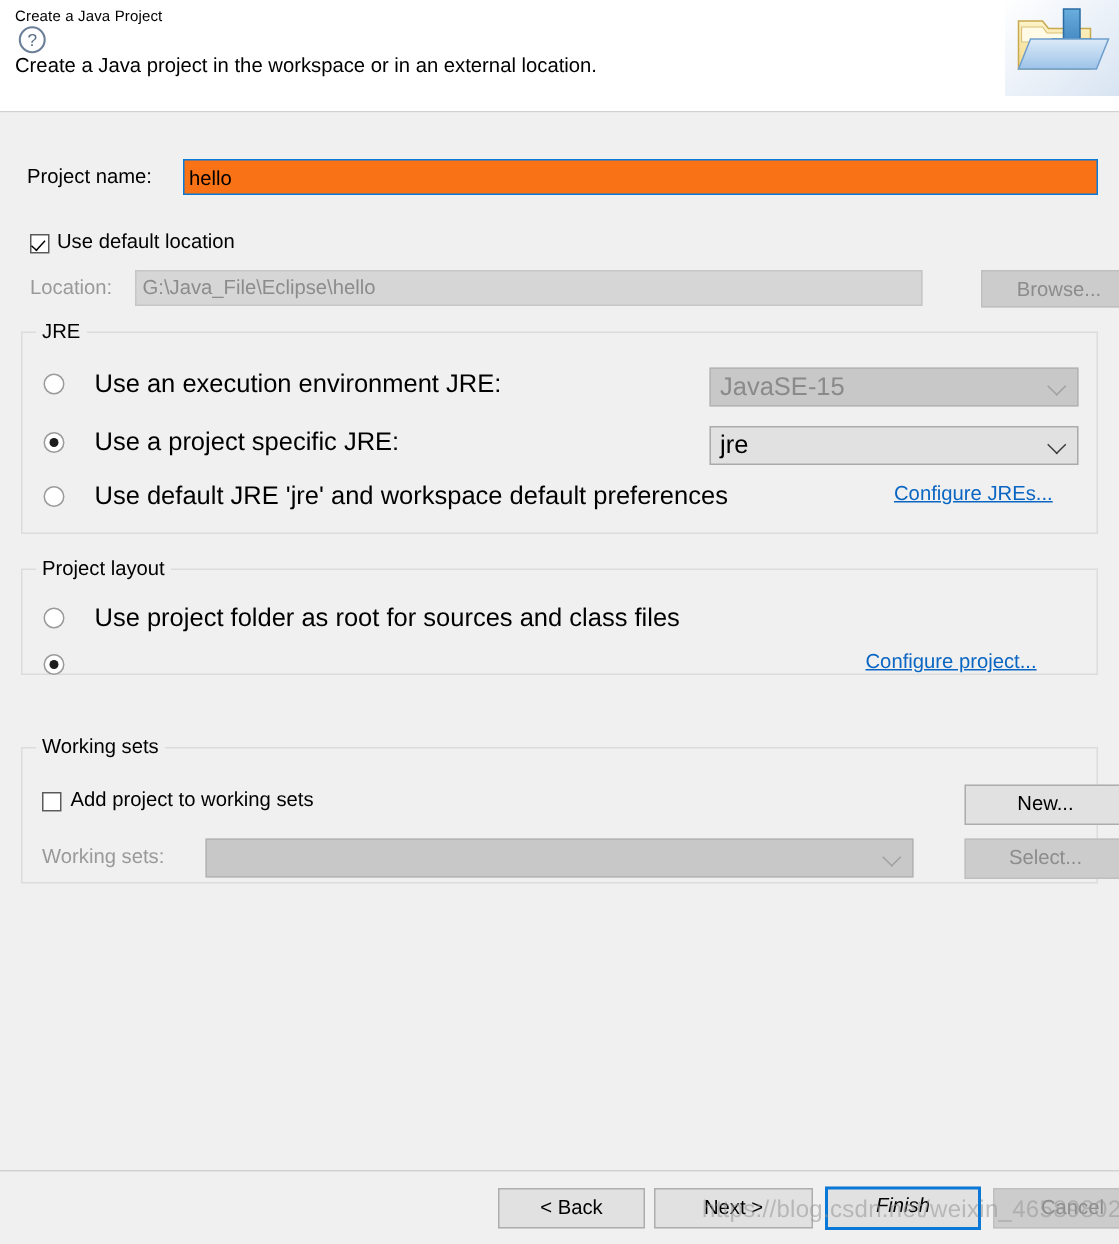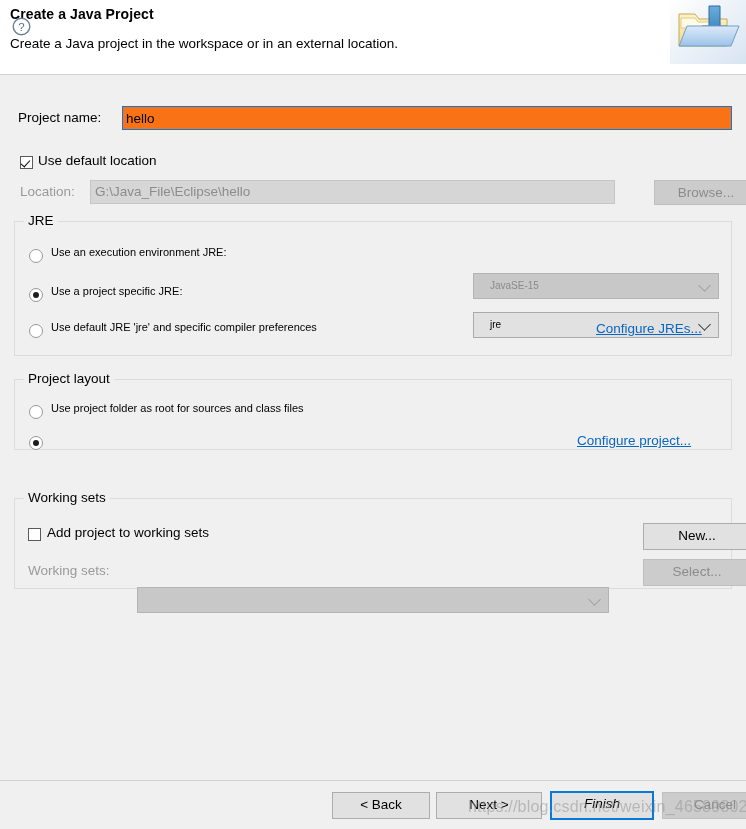--- a/index.html
+++ b/index.html
@@ -23,22 +23,22 @@
   #header {
     position: absolute;
     left: 0; top: 0;
     width: 746px; height: 75px;
     background: #ffffff;
     box-sizing: border-box;
   }
   #header-title {
     position: absolute;
     left: 10px; top: 6px;
-    font-size: 14px;
-    font-weight: bold;
+    font-size: 10px;
+    font-weight: normal;
     letter-spacing: 0.1px;
   }
   #header-desc {
     position: absolute;
     left: 10px; top: 36px;
     font-size: 13.5px;
     font-weight: normal;
   }
   #header-divider {
     position: absolute;
@@ -170,35 +170,34 @@
     background: #ffffff;
   }
   .radio.selected::after {
     content: "";
     position: absolute;
     left: 3px; top: 3px;
     width: 6px; height: 6px;
     border-radius: 50%;
     background: #1d1d1d;
   }
-  .radio-label { position: absolute; font-size: 11px; }
+  .radio-label { position: absolute; font-size: 17px; margin-left: 12px; }
 
   
   .combo {
     position: absolute;
     box-sizing: border-box;
     border: 1px solid #ababab;
     background: #e1e1e1;
-    font-size: 10px;
+    font-size: 17px;
     color: #000;
     line-height: 24px;
-    padding-left: 16px;
+    padding-left: 6px;
     overflow: hidden;
     white-space: nowrap;
-    margin-top: 28px;
   }
   .combo.disabled {
     background: #c8c8c8;
     border-color: #b4b4b4;
     color: #8a8a8a;
   }
   .combo .chev {
     position: absolute;
     right: 9px; top: 50%;
     width: 8px; height: 8px;
@@ -314,21 +313,21 @@
     </div>
 
     <div class="radio selected" style="left:14px; top:66px;"></div>
     <div class="radio-label" style="left:36px; top:63px;">Use a project specific JRE:</div>
     <div class="combo" style="left:458px; top:62px; width:246px; height:26px;">
       <span>jre</span>
       <span class="chev"></span>
     </div>
 
     <div class="radio" style="left:14px; top:102px;"></div>
-    <div class="radio-label" style="left:36px; top:99px;">Use default JRE 'jre' and specific compiler preferences</div>
+    <div class="radio-label" style="left:36px; top:99px;">Use default JRE 'jre' and workspace default preferences</div>
     <div class="link" style="left:581px; top:99px;">Configure JREs...</div>
   </div>
 
   <div class="group" style="left:14px; top:304px; width:718px; height:71px;">
     <div class="group-title">Project layout</div>
 
     <div class="radio" style="left:14px; top:25px;"></div>
     <div class="radio-label" style="left:36px; top:22px;">Use project folder as root for sources and class files</div>
 
     <div class="radio selected" style="left:14px; top:56px;"></div>

